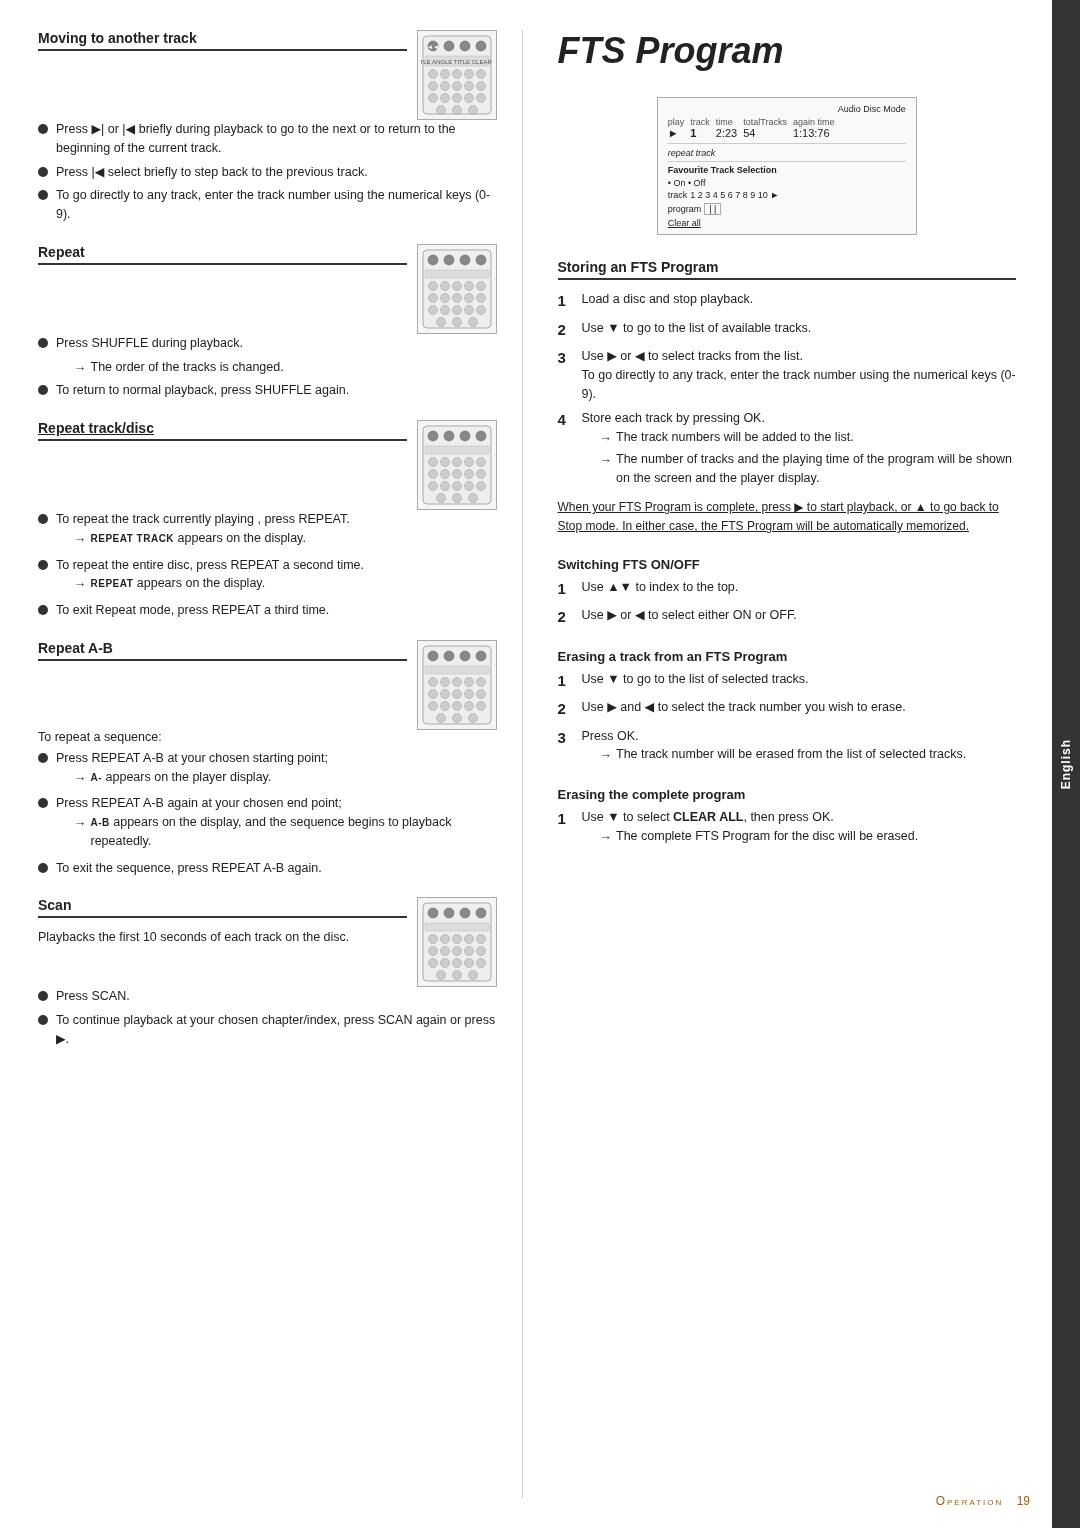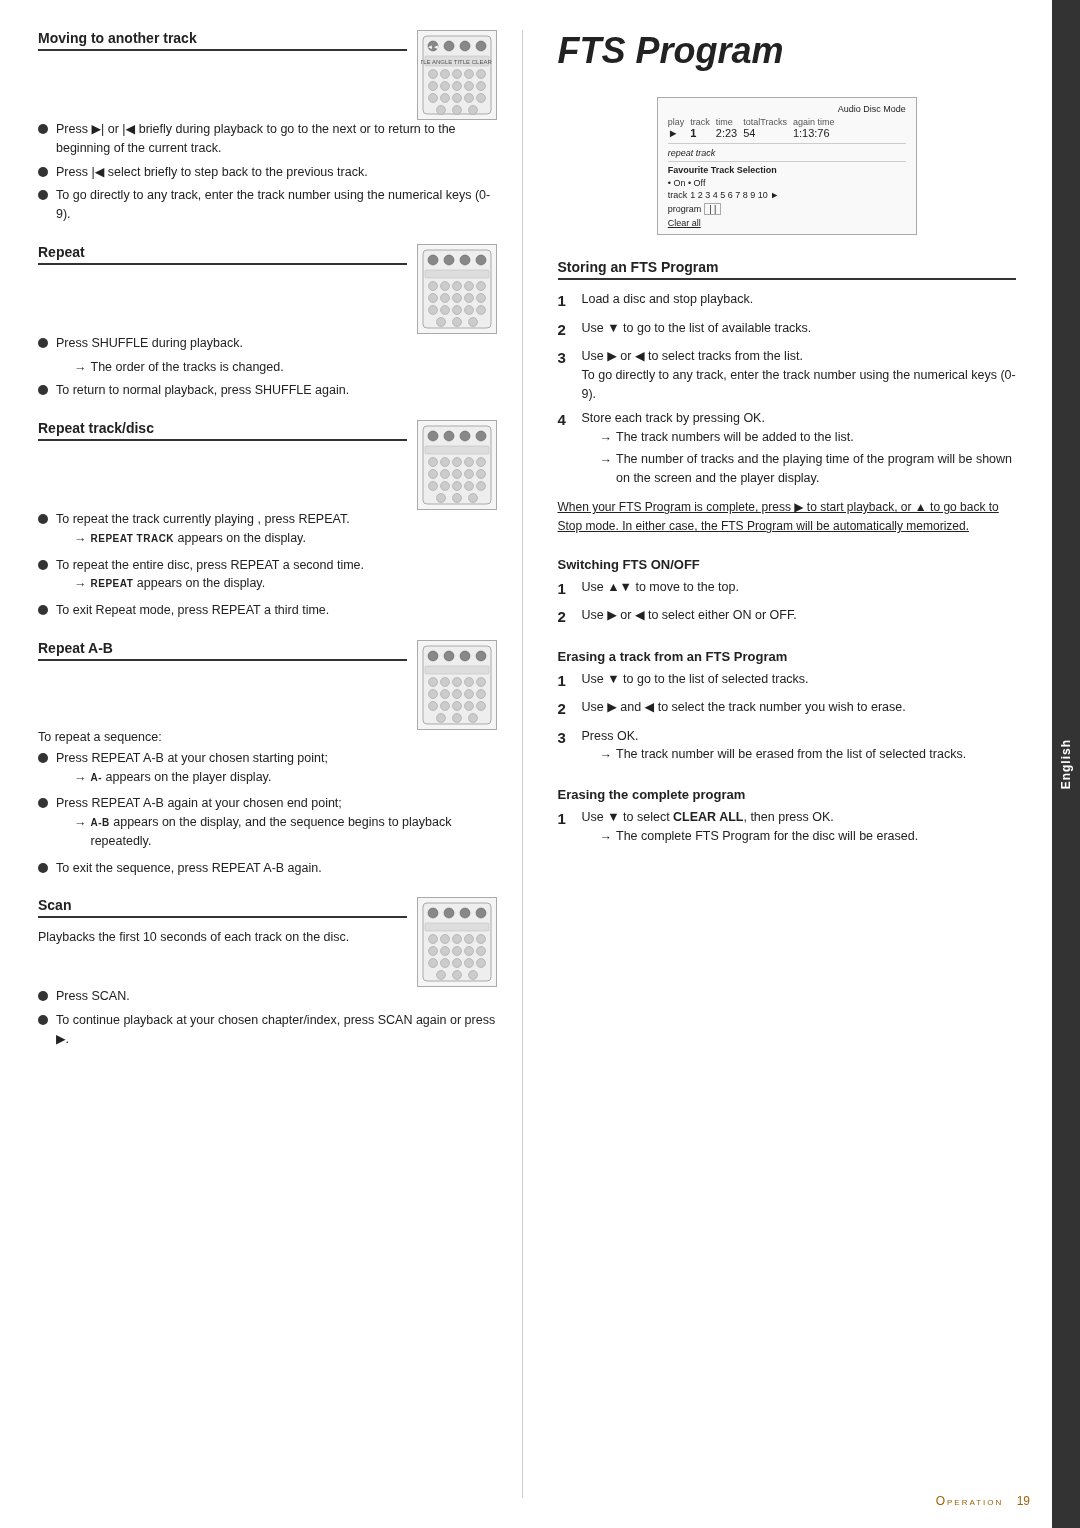--- a/index.html
+++ b/index.html
@@ -326,21 +326,21 @@
             </li>
           <li>
               <span class="bullet"></span>
               <span>To return to normal playback, press SHUFFLE again.</span>
             </li>
         </ul>
       </div>
 
       <div class="section">
         <div class="heading-with-img">
-          <div class="section-heading" style="flex:1; margin-right:10px;">
+          <div class="section-heading" style="flex:1; margin-right:10px;text-decoration:underline;">
             <span class="section-heading-text">Repeat track/disc</span>
           </div>
           <div class="remote-img">
             <svg width="72" height="82" viewBox="0 0 72 82">
               <rect x="2" y="2" width="68" height="78" rx="4" fill="#eee" stroke="#aaa" stroke-width="1"></rect>
               <circle cx="12" cy="12" r="5" fill="#888" stroke="#555" stroke-width="0.5"></circle>
               <circle cx="28" cy="12" r="5" fill="#888" stroke="#555" stroke-width="0.5"></circle>
               <circle cx="44" cy="12" r="5" fill="#888" stroke="#555" stroke-width="0.5"></circle>
               <circle cx="60" cy="12" r="5" fill="#888" stroke="#555" stroke-width="0.5"></circle>
               <rect x="4" y="22" width="64" height="8" rx="1" fill="#ddd" stroke="#bbb" stroke-width="0.5"></rect>
@@ -615,21 +615,21 @@
           </li>
         </ol>
         <p style="font-size:12px; line-height:1.6; margin-top:8px; margin-bottom:10px;text-decoration:underline;">When your FTS Program is complete, press ▶ to start playback, or ▲ to go back to Stop mode. In either case, the FTS Program will be automatically memorized.</p>
       </div>
 
       <div class="section">
         <div class="subsection-heading">Switching FTS ON/OFF</div>
         <ol class="numbered-list">
           <li>
               <span class="num">1</span>
-              <span>Use ▲▼ to move to the top.</span>
+              <span>Use ▲▼ to index to the top.</span>
             </li>
           <li>
               <span class="num">2</span>
               <span>Use ▶ or ◀ to select either ON or OFF.</span>
             </li>
         </ol>
       </div>
 
       <div class="section">
         <div class="subsection-heading">Erasing a track from an FTS Program</div>

